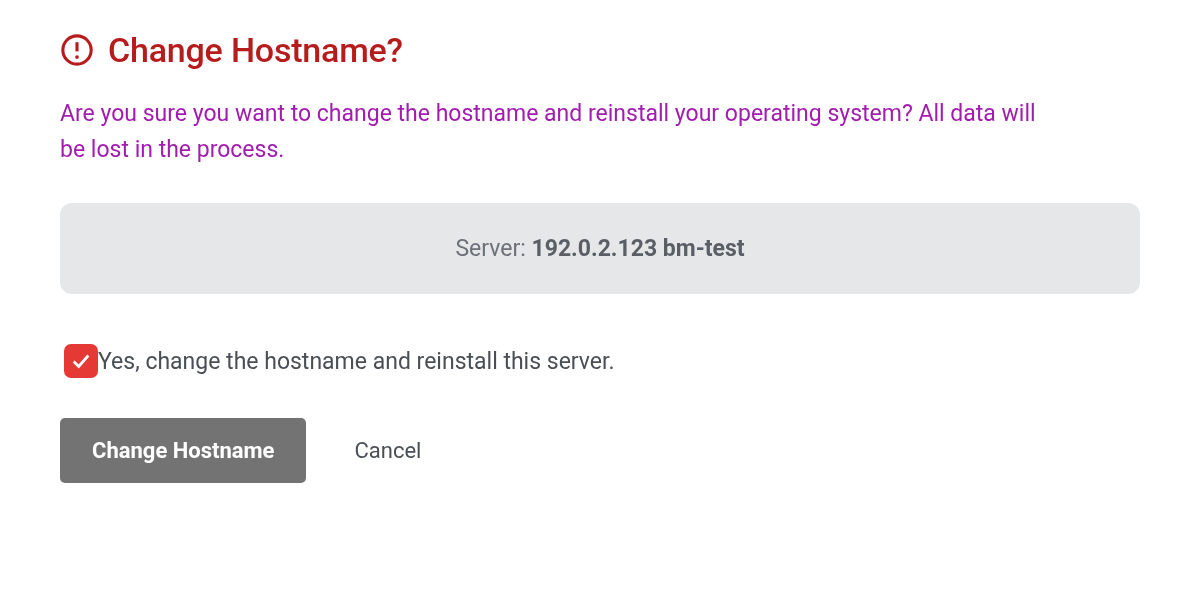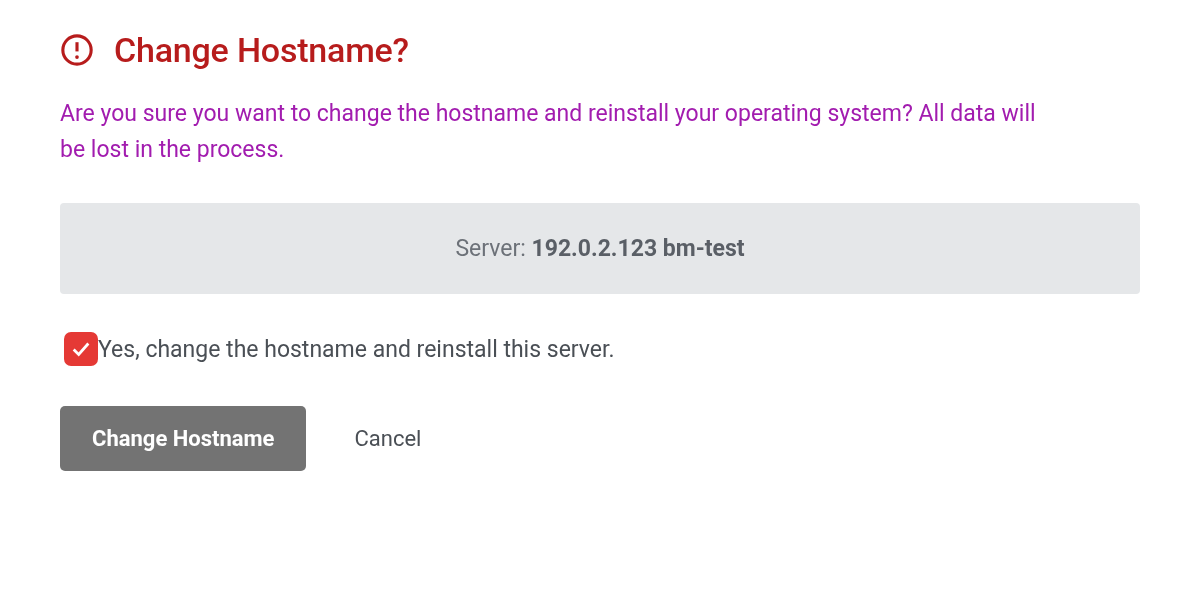--- a/index.html
+++ b/index.html
@@ -13,21 +13,21 @@
       width: 1200px;
       height: 591px;
       padding: 30px 60px;
     }
     .dialog {
       width: 100%;
     }
     .header {
       display: flex;
       align-items: center;
-      gap: 20px;
+      gap: 14px;
       margin-bottom: 26px;
     }
     .header-icon {
       display: inline-flex;
       align-items: center;
       justify-content: center;
       color: #b71c1c;
     }
     .header-icon svg {
       width: 34px;
@@ -41,26 +41,26 @@
     }
     .body-text {
       font-size: 23px;
       line-height: 1.55;
       color: #a21caf;
       margin-bottom: 36px;
       max-width: 1000px;
     }
     .server-banner {
       background: #e5e7e9;
-      border-radius: 4px;
+      border-radius: 12px;
       padding: 32px 20px;
       text-align: center;
       font-size: 23px;
       color: #6c7178;
-      margin-bottom: 38px;
+      margin-bottom: 50px;
     }
     .server-banner .strong {
       font-weight: 700;
       color: #5a5f66;
     }
     .confirm-row {
       display: flex;
       align-items: center;
       margin-bottom: 40px;
       padding-left: 4px;

